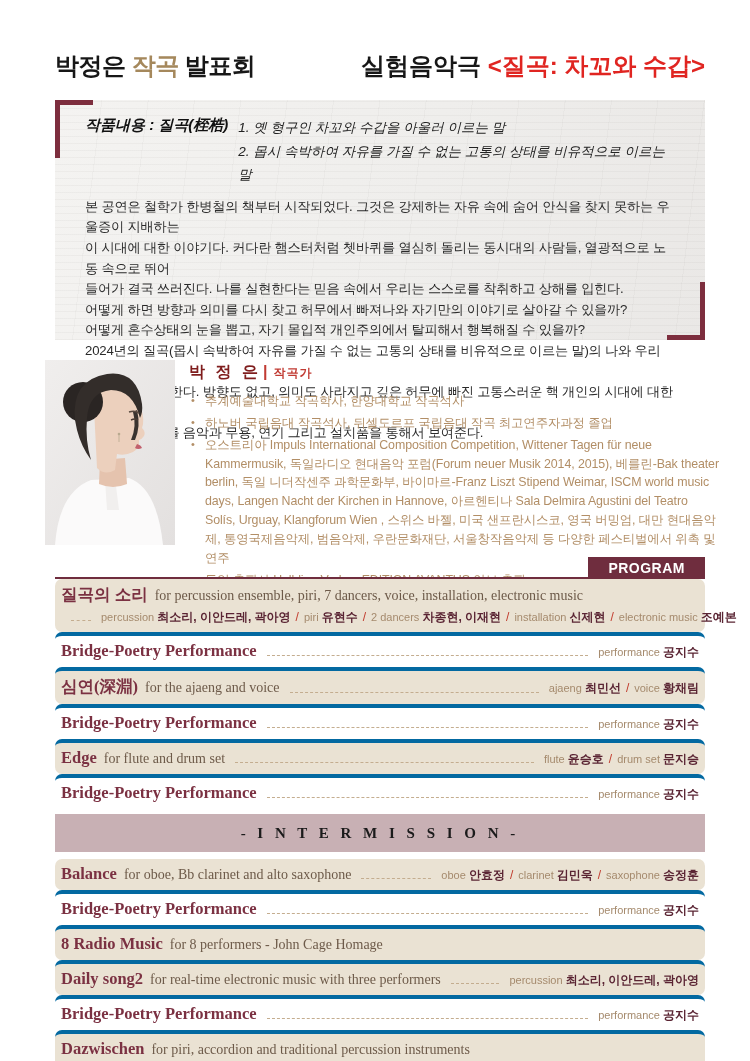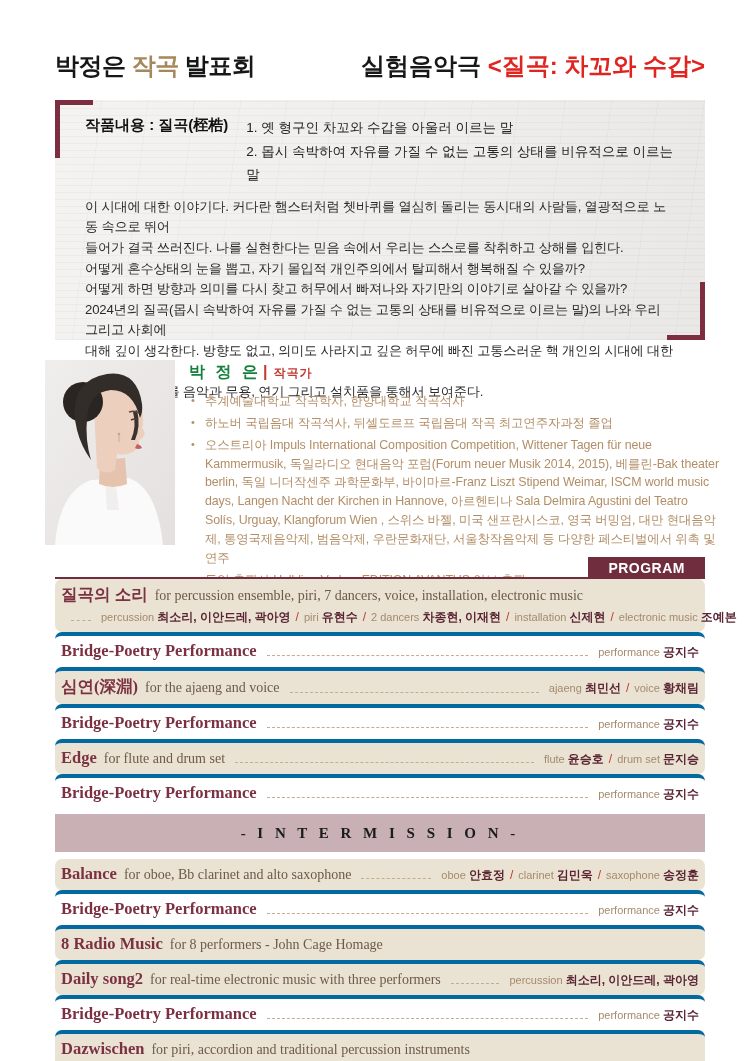--- a/index.html
+++ b/index.html
@@ -24,31 +24,31 @@
     padding:16px 30px 0 30px;
     background:
       repeating-linear-gradient(0deg, rgba(110,105,100,.055) 0 1px, transparent 1px 7px),
       repeating-linear-gradient(97deg, rgba(110,105,100,.045) 0 1px, transparent 1px 46px),
       linear-gradient(105deg,#f4f3f1 0%,#efeeec 55%,#eae8e6 100%);
   }
   .corner-tl { position:absolute; top:0; left:0; width:38px; height:58px;
     border-top:5px solid #7d2e3e; border-left:5px solid #7d2e3e; }
   .corner-br { position:absolute; bottom:0; right:0; width:38px; height:58px;
     border-bottom:5px solid #7d2e3e; border-right:5px solid #7d2e3e; }
-  .def-row { display:flex; gap:18px; margin-bottom:10px; }
+  .def-row { display:flex; gap:10px; margin-bottom:10px;font-style:italic; }
   .def-label { font-weight:bold; font-size:15px; white-space:nowrap; color:#111; }
   .def-list { font-size:13.5px; line-height:1.75; color:#222; }
   .about-paragraph { font-size:13.2px; line-height:1.56; color:#2a2a2a; letter-spacing:-0.2px; }
 
   
   .composer { position:absolute; top:360px; left:45px; right:30px; display:flex; }
   .photo { width:130px; height:185px; flex:0 0 130px; background:#eceae9; }
   .bio { flex:1; margin-left:14px; padding-top:2px; }
   .composer-name-line { font-size:16px; margin-bottom:9px; }
-  .composer-name { font-weight:bold; letter-spacing:3px; color:#15803d; }
+  .composer-name { font-weight:bold; letter-spacing:3px; color:#7f1d1d; }
   .composer-divider { color:#c13b33; font-weight:bold; margin:0 6px 0 2px; }
   .composer-role { color:#c13b33; font-size:12px; font-weight:bold; letter-spacing:1px; }
   .bio-list { list-style:none; }
   .bio-list li { position:relative; padding-left:16px; font-size:12.4px; line-height:1.52;
     color:#b28e66; margin-bottom:3px; letter-spacing:-0.1px; }
   .bio-list li::before { content:"•"; position:absolute; left:2px; top:0; color:#b28e66; font-size:11px; }
 
   
   .program { position:absolute; top:557px; left:55px; width:650px; }
   .program-bar { position:relative; height:22px; }
@@ -96,24 +96,25 @@
     <div class="corner-tl"></div>
     <div class="corner-br"></div>
     <div class="def-row">
       <div class="def-label">작품내용 : 질곡(桎梏)</div>
       <div class="def-list">
           <div>1. 옛 형구인 차꼬와 수갑을 아울러 이르는 말</div>
           <div>2. 몹시 속박하여 자유를 가질 수 없는 고통의 상태를 비유적으로 이르는 말</div>
         </div>
     </div>
     <div class="about-paragraph">
+        <div>본 공연은 철학가 한병철의 책부터 시작되었다. 그것은 강제하는 자유 속에 숨어 안식을 찾지 못하는 우울증이 지배하는</div>
         <div>이 시대에 대한 이야기다. 커다란 햄스터처럼 쳇바퀴를 열심히 돌리는 동시대의 사람들, 열광적으로 노동 속으로 뛰어</div>
         <div>들어가 결국 쓰러진다. 나를 실현한다는 믿음 속에서 우리는 스스로를 착취하고 상해를 입힌다.</div>
+        <div>어떻게 하면 방향과 의미를 다시 찾고 허무에서 빠져나와 자기만의 이야기로 살아갈 수 있을까?</div>
         <div>어떻게 혼수상태의 눈을 뽑고, 자기 몰입적 개인주의에서 탈피해서 행복해질 수 있을까?</div>
-        <div>어떻게 하면 방향과 의미를 다시 찾고 허무에서 빠져나와 자기만의 이야기로 살아갈 수 있을까?</div>
         <div>2024년의 질곡(몹시 속박하여 자유를 가질 수 없는 고통의 상태를 비유적으로 이르는 말)의 나와 우리 그리고 사회에</div>
         <div>대해 깊이 생각한다. 방향도 없고, 의미도 사라지고 깊은 허무에 빠진 고통스러운 핵 개인의 시대에 대한 비판적이고</div>
         <div>솔직한 이야기를 음악과 무용, 연기 그리고 설치품을 통해서 보여준다.</div>
       </div>
   </div>
 
   <div class="composer">
     <div class="photo">
       <svg width="130" height="185" viewBox="0 0 130 185" xmlns="http://www.w3.org/2000/svg">
         <rect width="130" height="185" fill="#eceae9"></rect>

